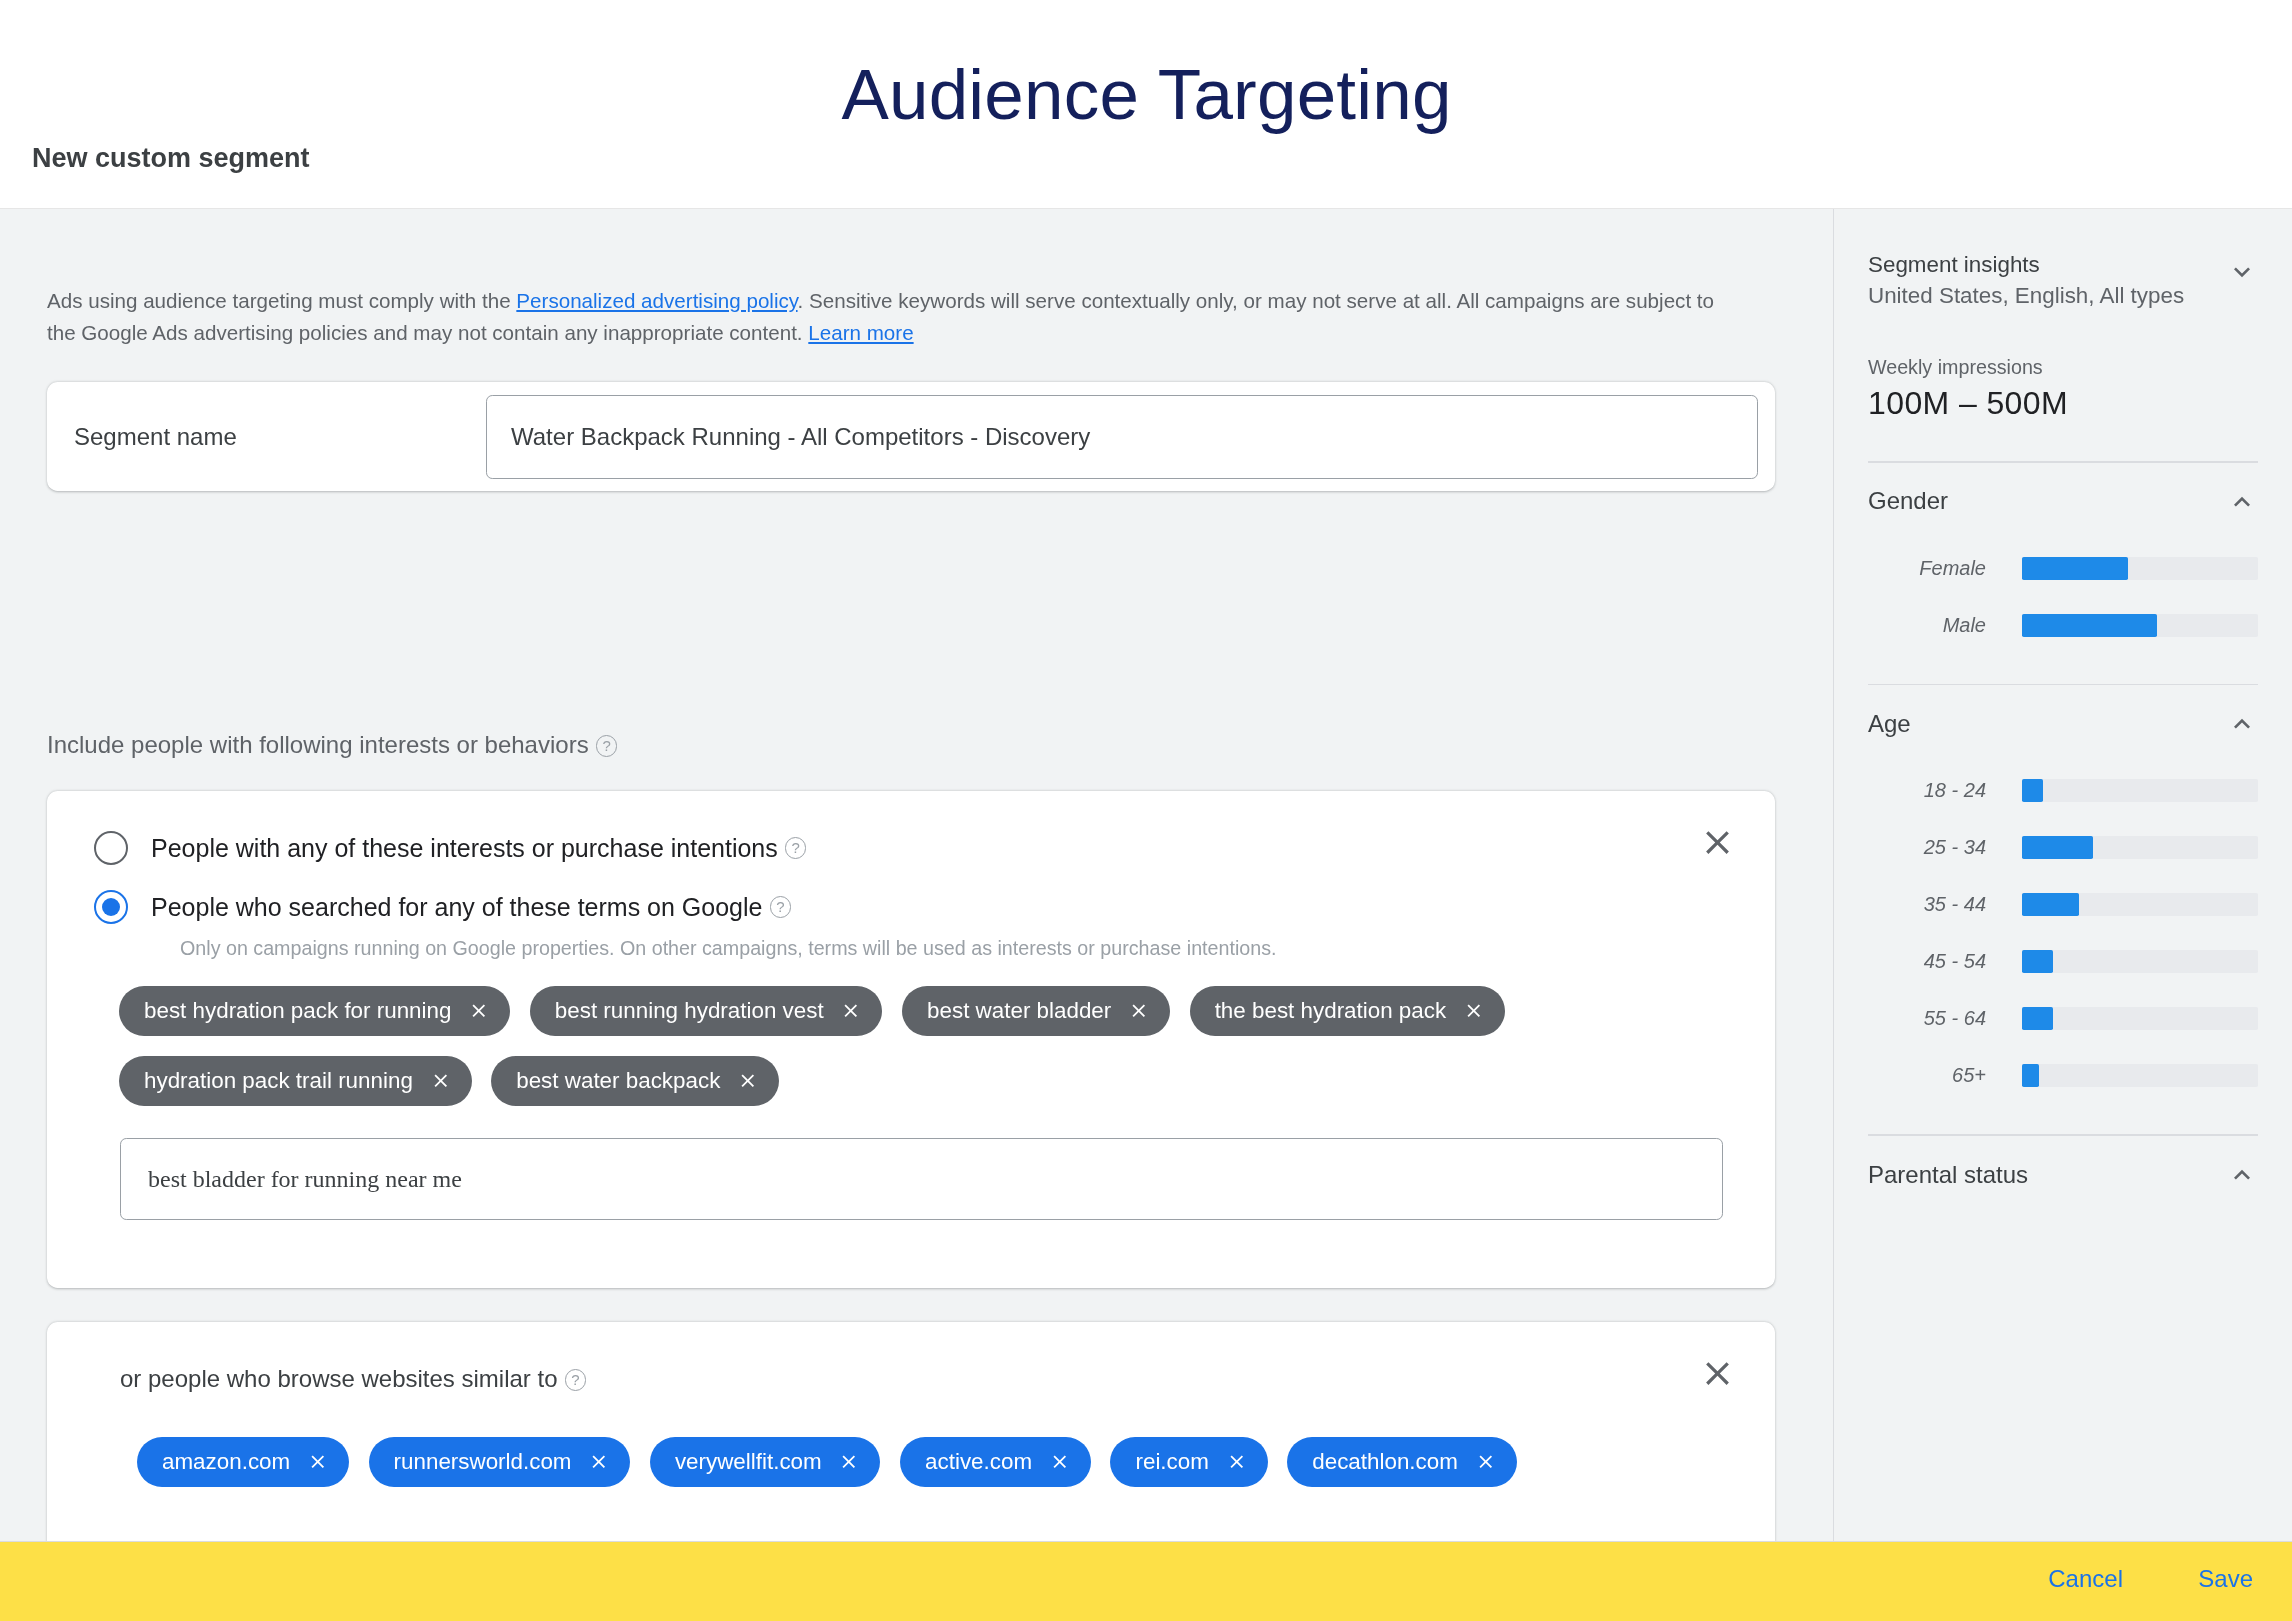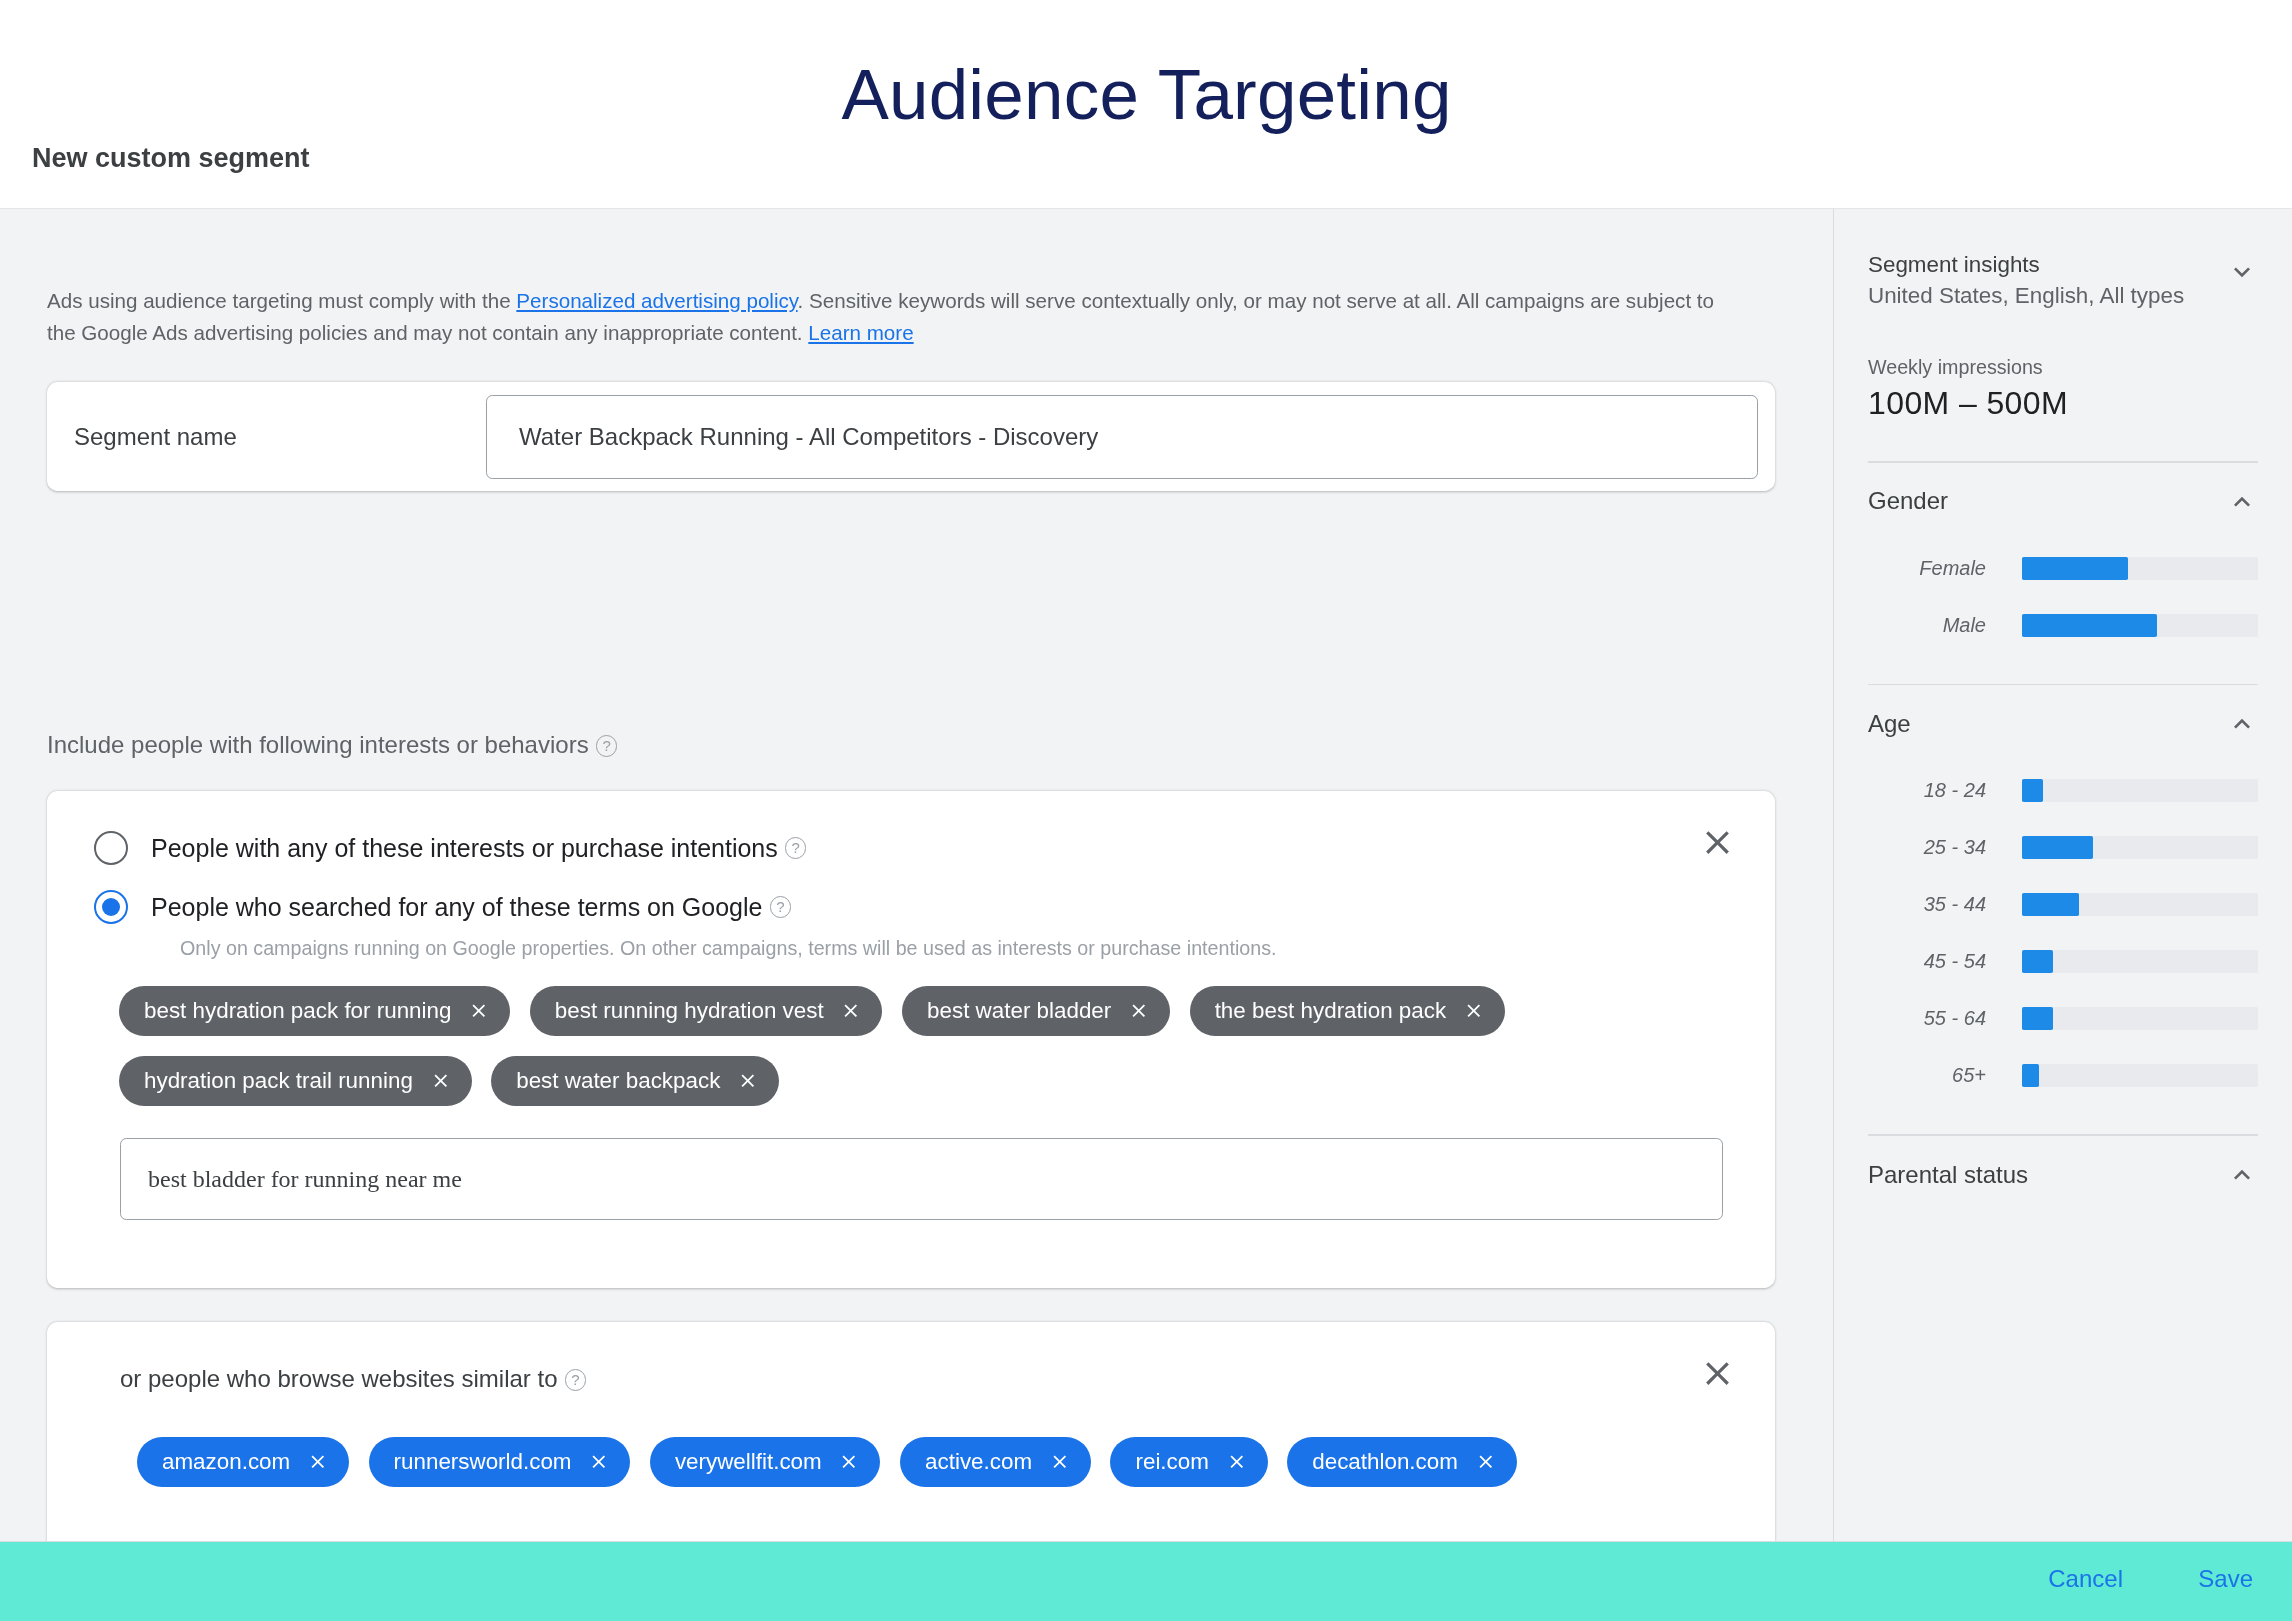--- a/index.html
+++ b/index.html
@@ -58,21 +58,21 @@
 
   .name-label {
     position: absolute; left: 27px; top: 41px;
     font-size: 24px; color: #3c4043;
   }
   .name-input {
     position: absolute; left: 439px; top: 12.5px;
     width: 1272px; height: 84px;
     border: 1.8px solid #9aa0a6; border-radius: 6.3px;
     background: #fff; font-size: 24px; color: #3c4043;
-    padding: 0 32px; outline: none;
+    padding: 0 24px; outline: none;
     font-family: "Liberation Sans", sans-serif;
   }
 
   .section-label {
     position: absolute; left: 47px; top: 522px;
     font-size: 24px; color: #5f6368;
   }
   .help-ico {
     display: inline-block; width: 21.5px; height: 21.5px;
     border: 1.8px solid #9aa0a6; border-radius: 50%;
@@ -149,21 +149,21 @@
   .freetext::placeholder { color: #5f6368; }
 
   .sites-label {
     position: absolute; left: 73px; top: 43px;
     font-size: 24px; color: #3c4043;
   }
 
   
   .footer {
     position: absolute; left: 0; top: 1541px;
-    width: 2293px; height: 81px; background: #5eead4;
+    width: 2293px; height: 81px; background: #fde047;
     border-top: 1.8px solid #dadce0;
   }
   .foot-btn {
     position: absolute; top: 23px; font-size: 24px;
     color: #1a73e8; cursor: pointer; background: none;
     border: none; font-family: "Liberation Sans", sans-serif;
   }
   #btn-cancel { right: 170px; }
   #btn-save   { right: 40px; }
 

